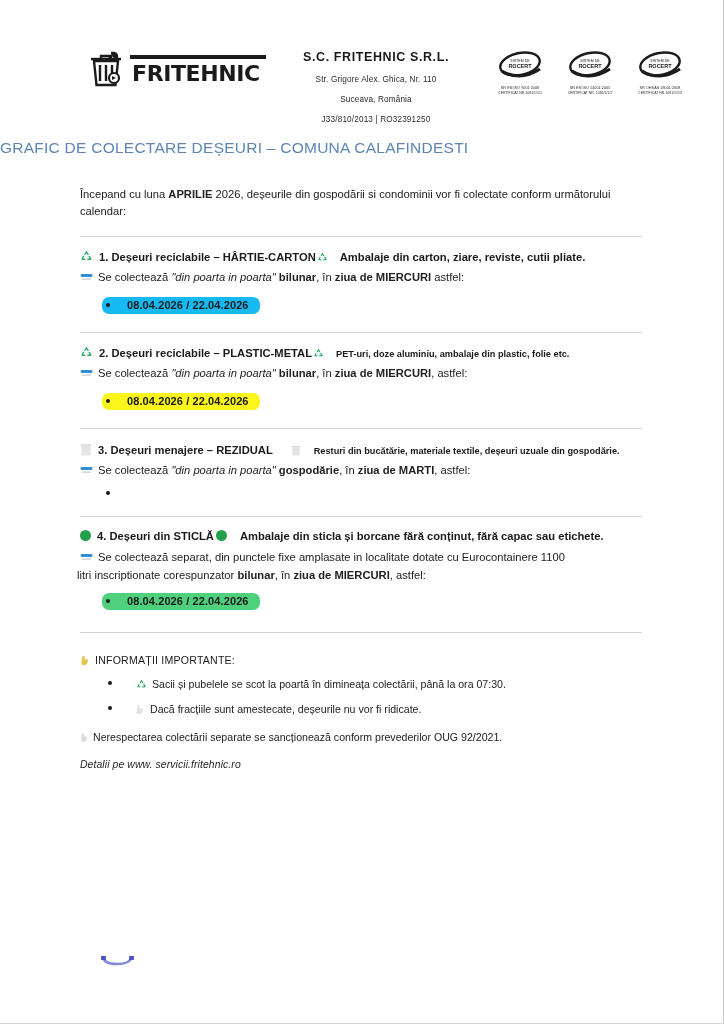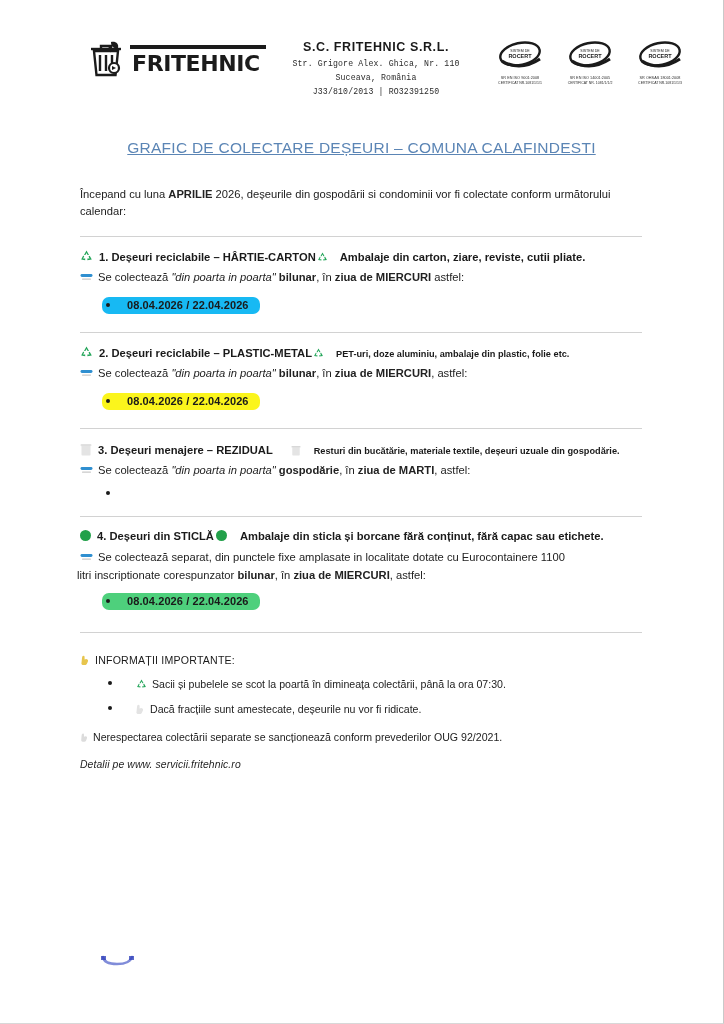--- a/index.html
+++ b/index.html
@@ -18,21 +18,21 @@
     height: 1024px;
     background: #ffffff;
     overflow: hidden;
     border-right: 1px solid #c9c9c9;
     border-bottom: 1px solid #d8d8d8;
   }
 
   
   .header {
     position: absolute;
-    top: 38px; left: 0; right: 0;
+    top: 48px; left: 0; right: 0;
     display: flex;
     align-items: flex-start;
     padding: 0 38px 0 86px;
   }
   .logo-block {
     display: flex;
     align-items: center;
     gap: 4px;
     width: 185px;
     flex: none;
@@ -67,23 +67,22 @@
     font-size: 12.5px;
     font-weight: 700;
     letter-spacing: 0.6px;
     color: #1a1a1a;
     white-space: nowrap;
   }
   .company-line {
     font-size: 8.2px;
     color: #2b2b2b;
     letter-spacing: 0.15px;
-    margin-top: 5px;
+    margin-top: 11px;
     white-space: nowrap;
-    font-family: Liberation Mono, monospace;
   }
 
   .certs {
     display: flex;
     gap: 8px;
     margin-left: 22px;
     padding-top: 1px;
   }
   .cert { width: 62px; text-align: center; }
   .cert-std {
@@ -98,26 +97,24 @@
     font-size: 3.5px;
     color: #2e2e2e;
     margin-top: 0.5px;
     white-space: nowrap;
   }
 
   
   .doc-title {
     position: absolute;
     top: 139px; left: 0; right: 0;
-    text-align: center;
     font-size: 15.5px;
     color: #5b85b5;
     letter-spacing: 0.25px;
     font-weight: 400;
-    text-decoration: underline;
   }
 
   
   .content {
     position: absolute;
     top: 186px;
     left: 80px;
     width: 562px;
   }
   .intro {

